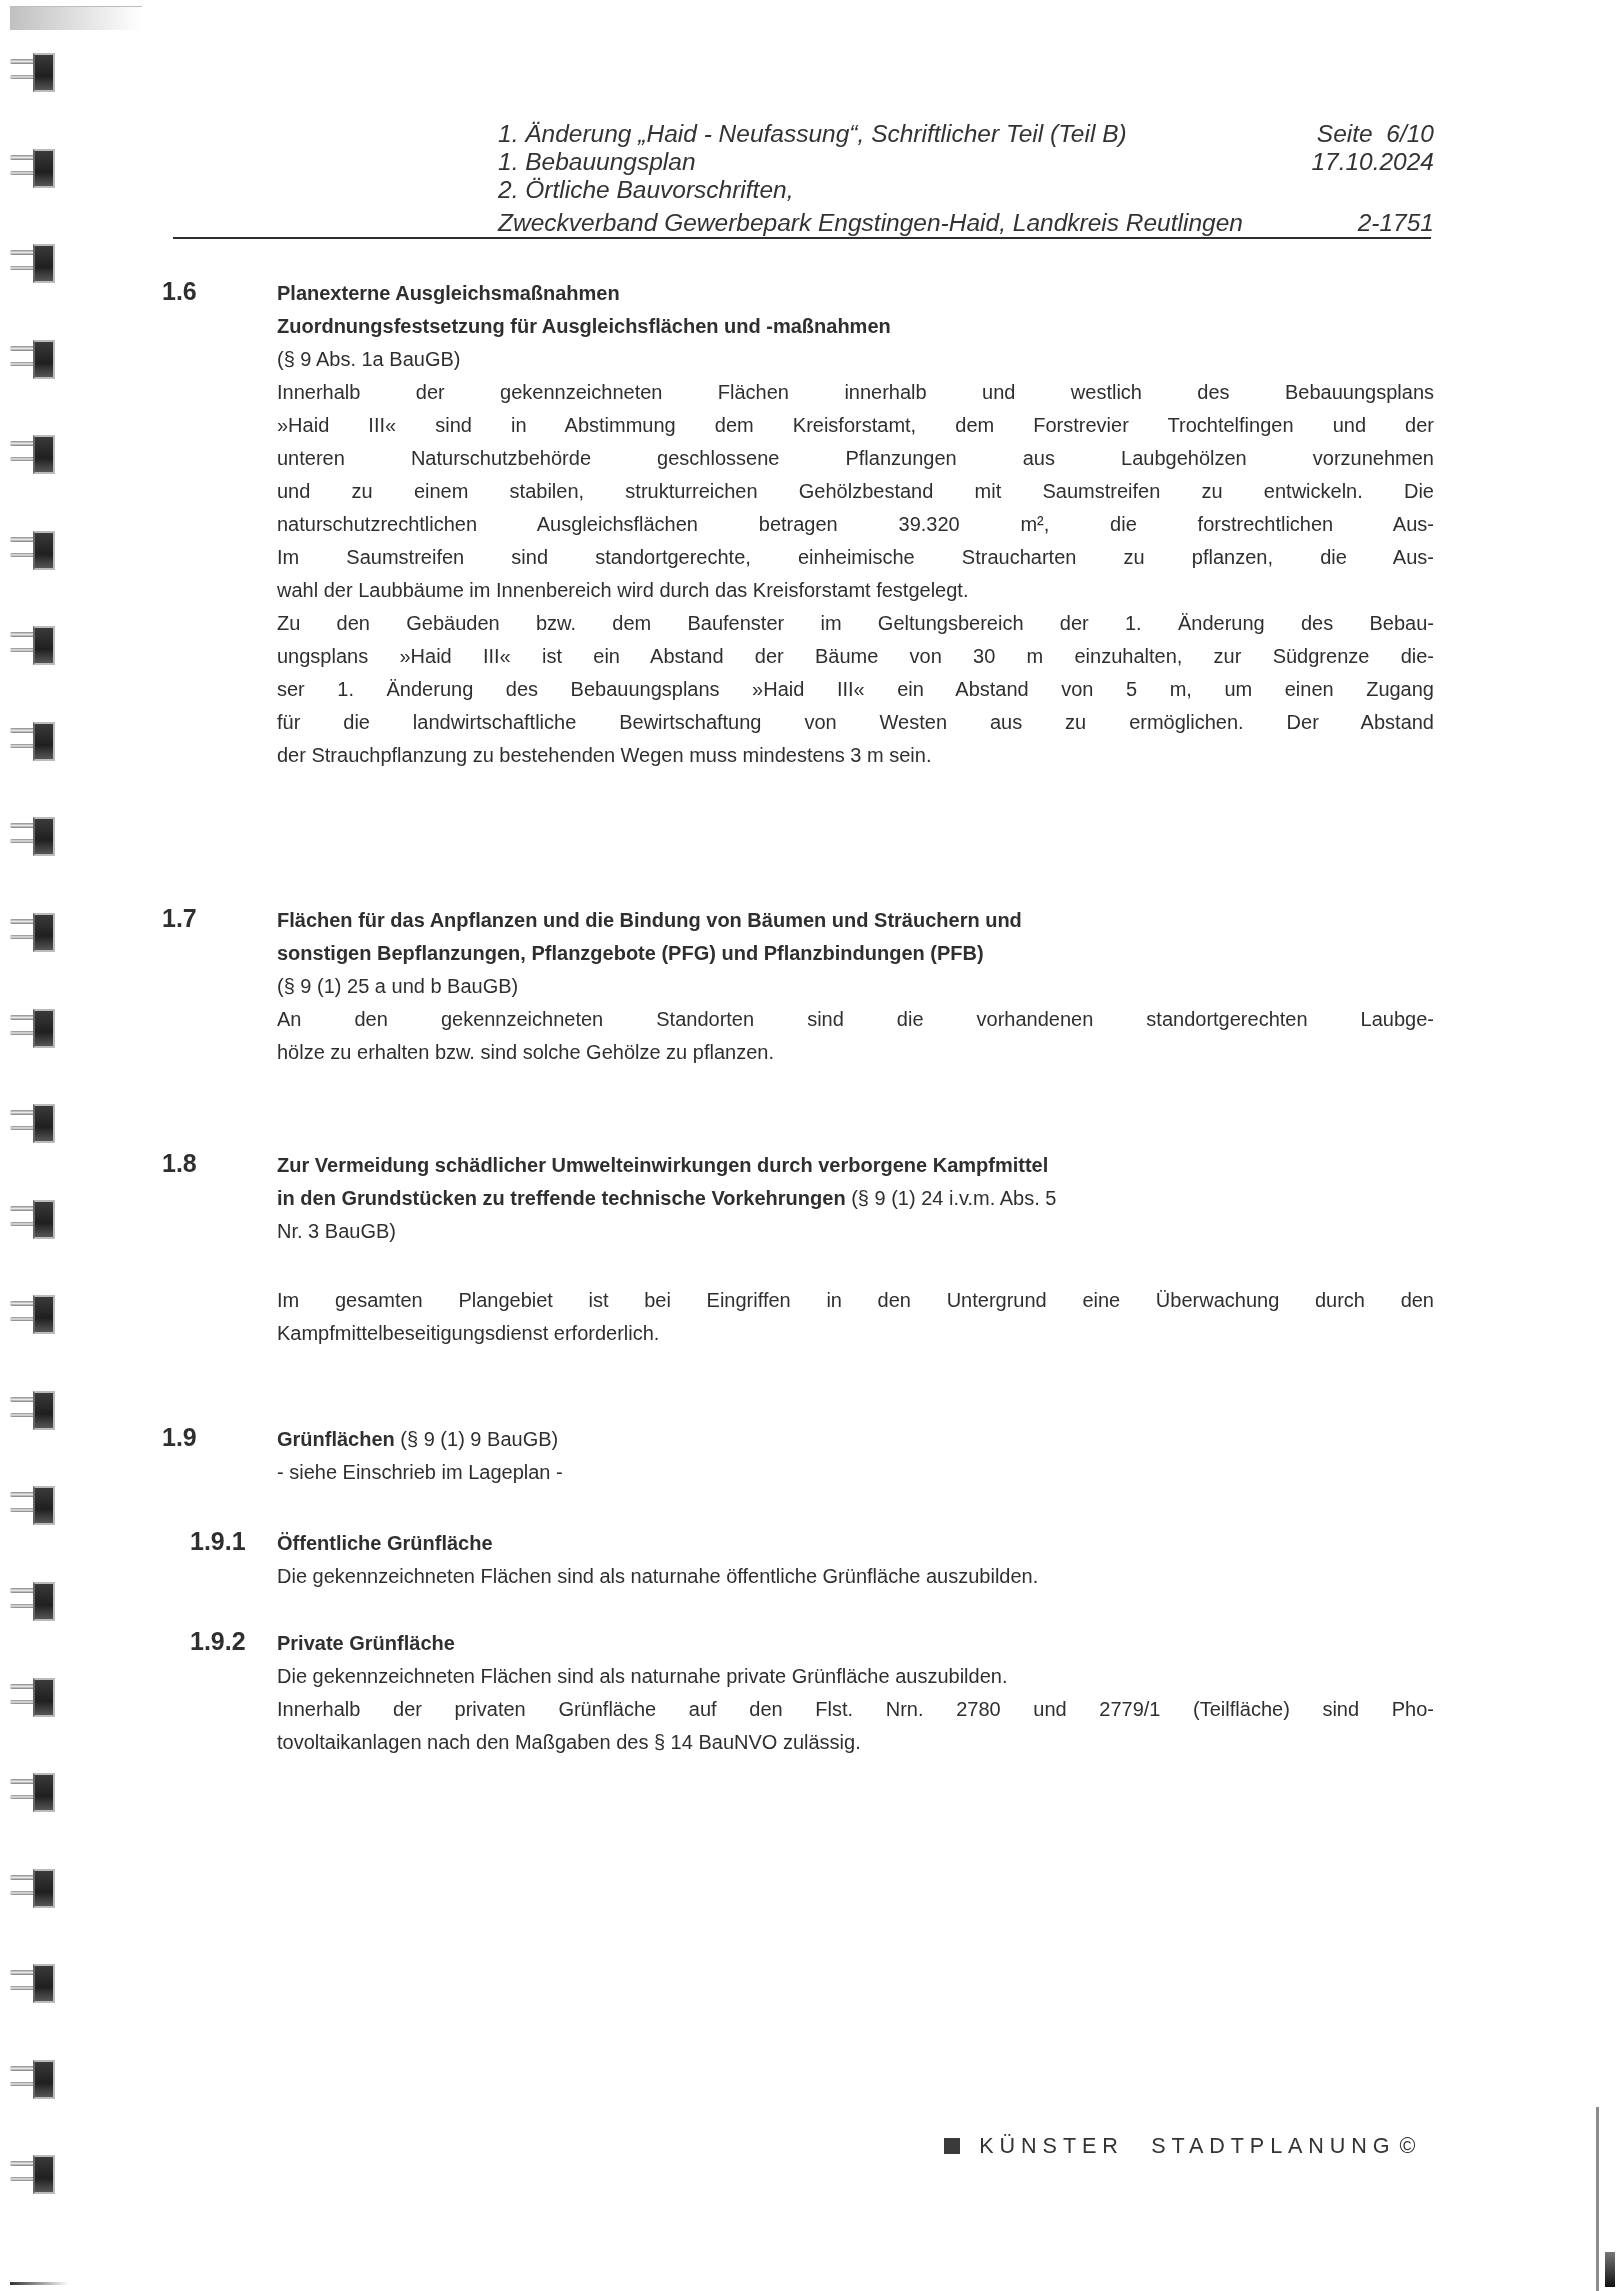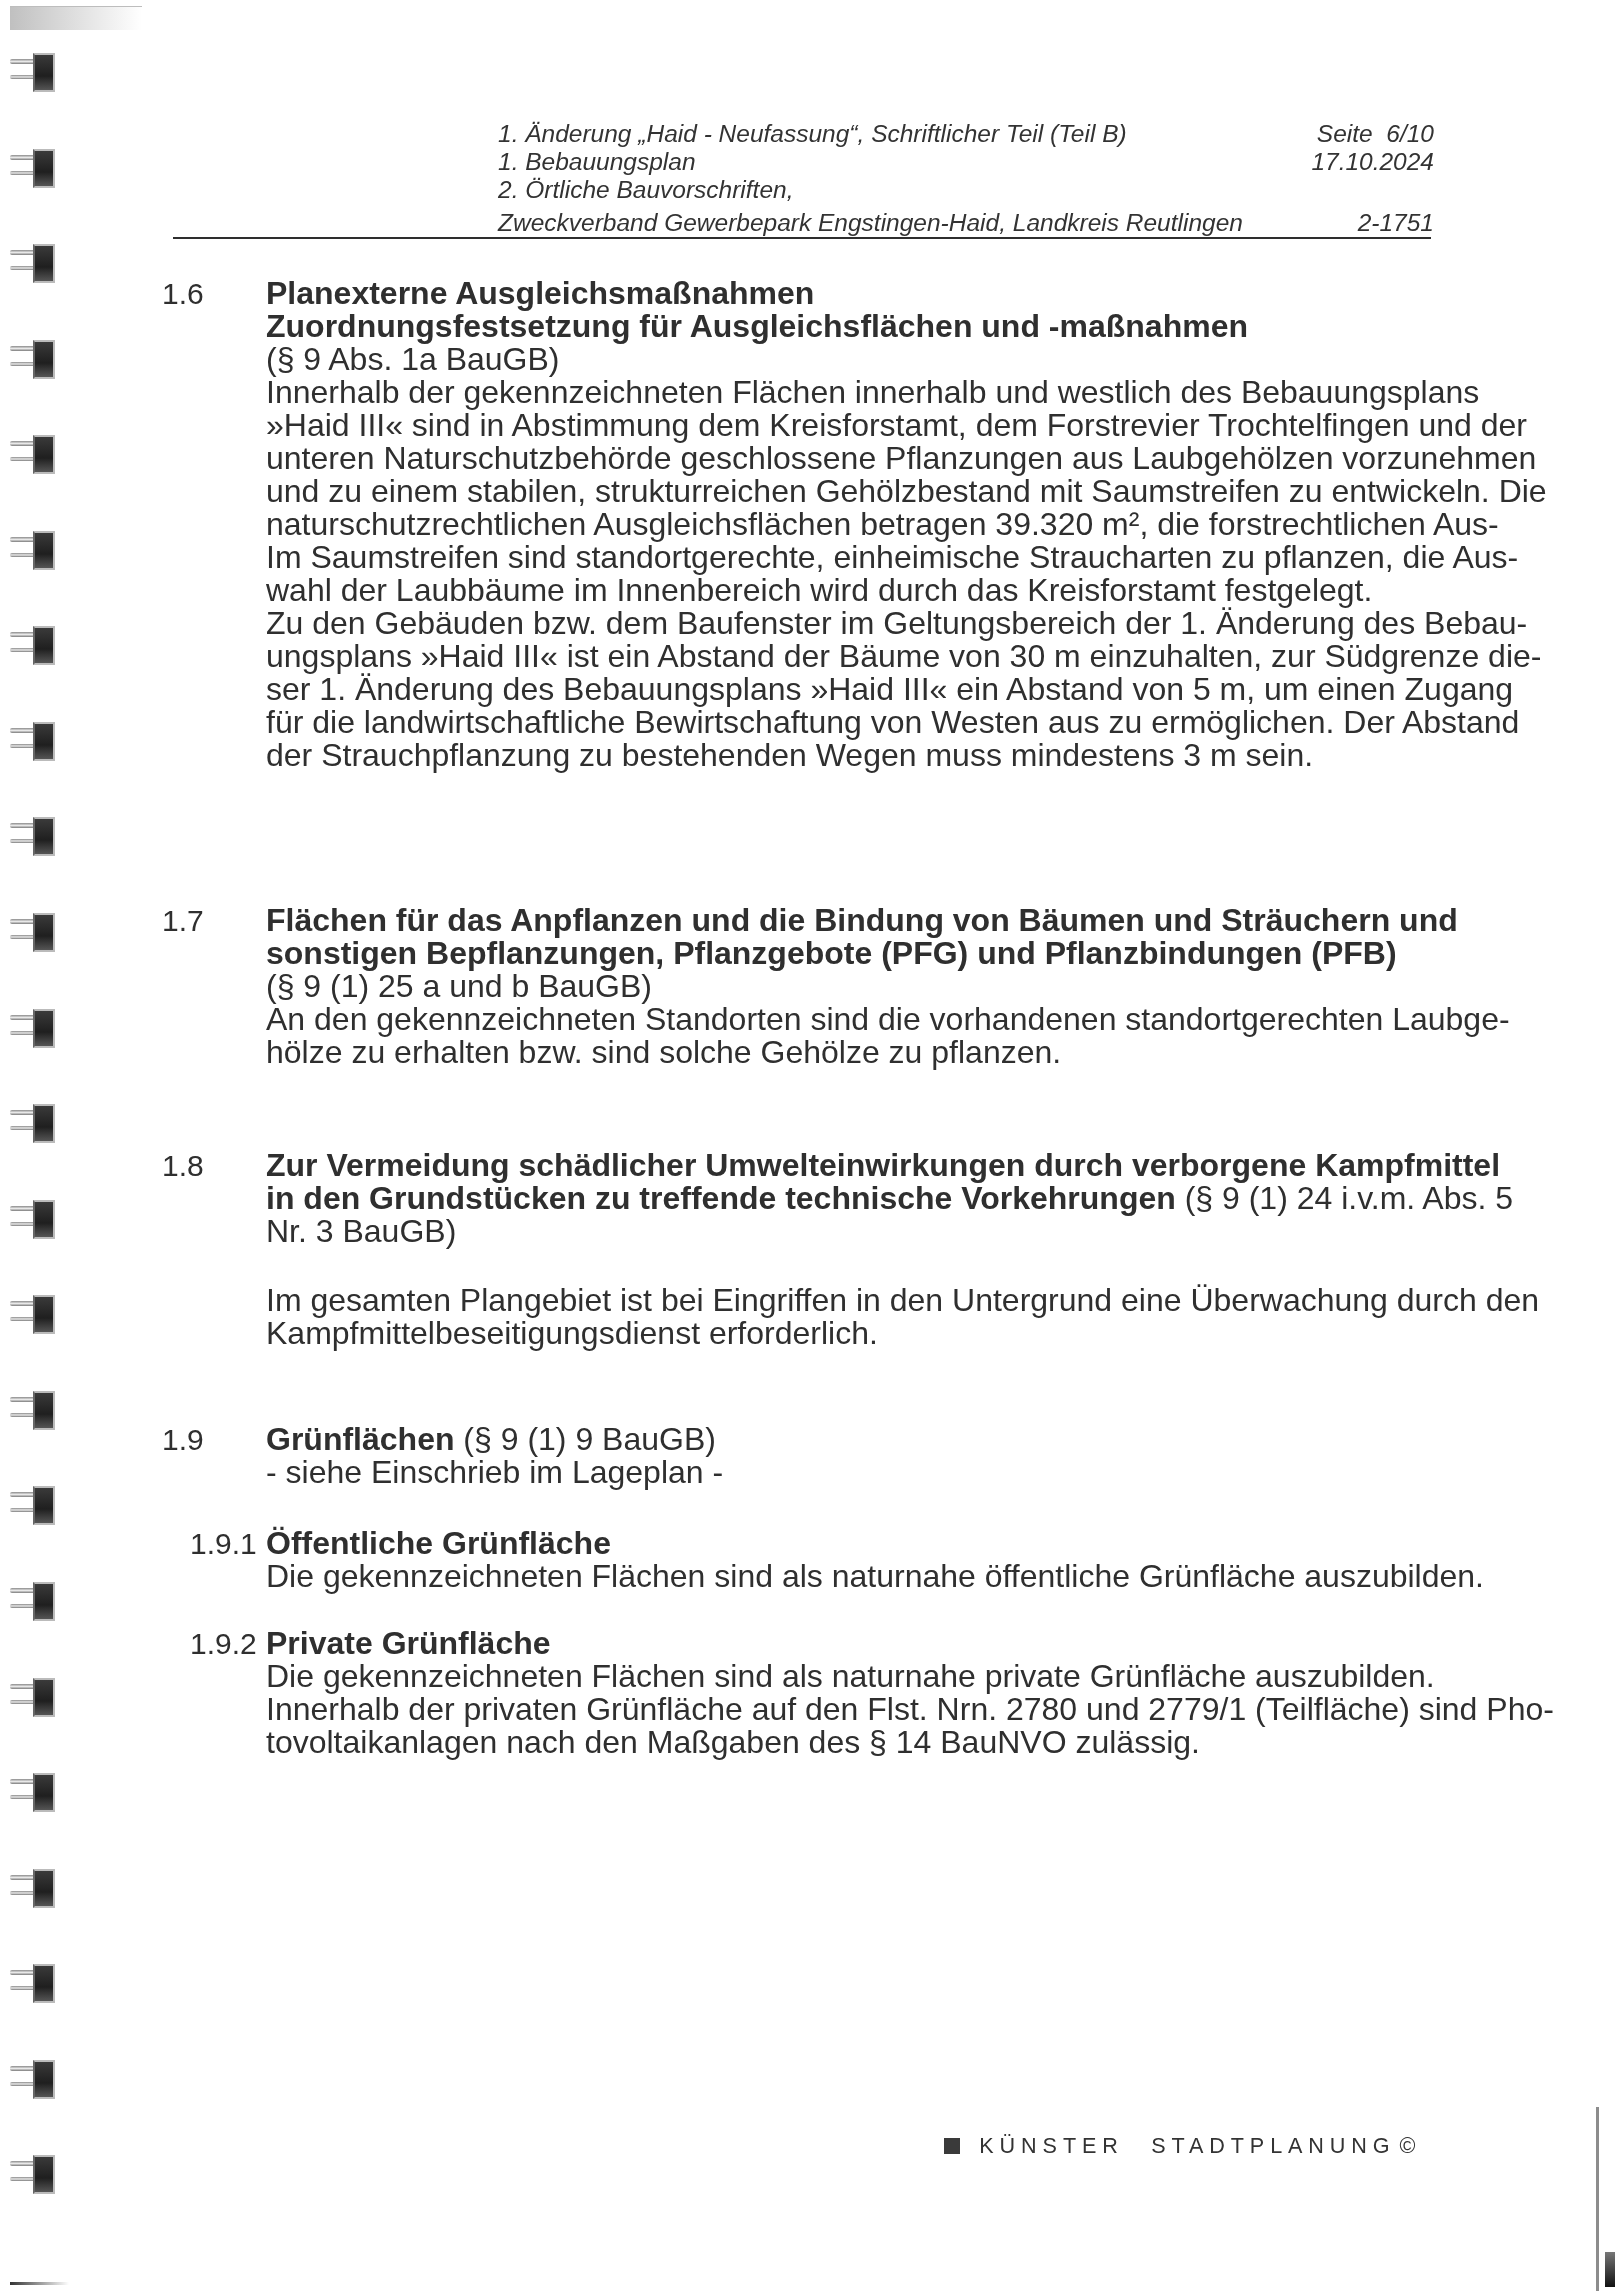--- a/index.html
+++ b/index.html
@@ -37,23 +37,23 @@
     position: absolute; left: 1605px; top: 2252px; width: 9.8px; height: 35px;
     background: linear-gradient(to bottom, #777, #111);
   }
 
   .header { position: absolute; left: 498px; top: 120px; width: 936px; font-size: 24.5px; line-height: 28px; color: #333; }
   .header .row { display: flex; justify-content: space-between; white-space: nowrap; font-style: italic; }
   .header .right { text-align: right; }
   .rule { position: absolute; left: 173px; top: 237px; width: 1258px; height: 2px; background: #2e2e2e; }
 
   .sec { position: absolute; left: 0; width: 1620px; }
-  .num { position: absolute; left: 162px; font-weight: normal; font-size: 30px; color: #2f2f2f; }
+  .num { position: absolute; left: 162px; font-weight: bold; font-size: 25px; color: #2f2f2f; }
   .num.sub { left: 142px; margin-left: 48px; }
-  .content { position: absolute; left: 266px; width: 1157px; font-size: 32px; line-height: 33px; color: #2f2f2f; }
+  .content { position: absolute; left: 277px; width: 1157px; font-size: 20px; line-height: 33px; color: #2f2f2f; }
   .content .h { font-weight: bold; }
   .content .line { display: block; white-space: nowrap; }
   .content .jline { display: block; text-align: justify; text-align-last: justify; white-space: nowrap; }
   .gap { height: 33px; }
 
   .footer { position: absolute; left: 944px; top: 2133px; font-size: 21.6px; letter-spacing: 5.9px; color: #333; white-space: nowrap; display: flex; align-items: center; }
   .footer .sq { width: 15.7px; height: 15.7px; background: #3a3a3a; margin-right: 19.6px; display: inline-block; }
   .footer .word2 { margin-left: 27.4px; }
   .footer .copy { margin-left: 3.9px; letter-spacing: 0; }
 </style>

